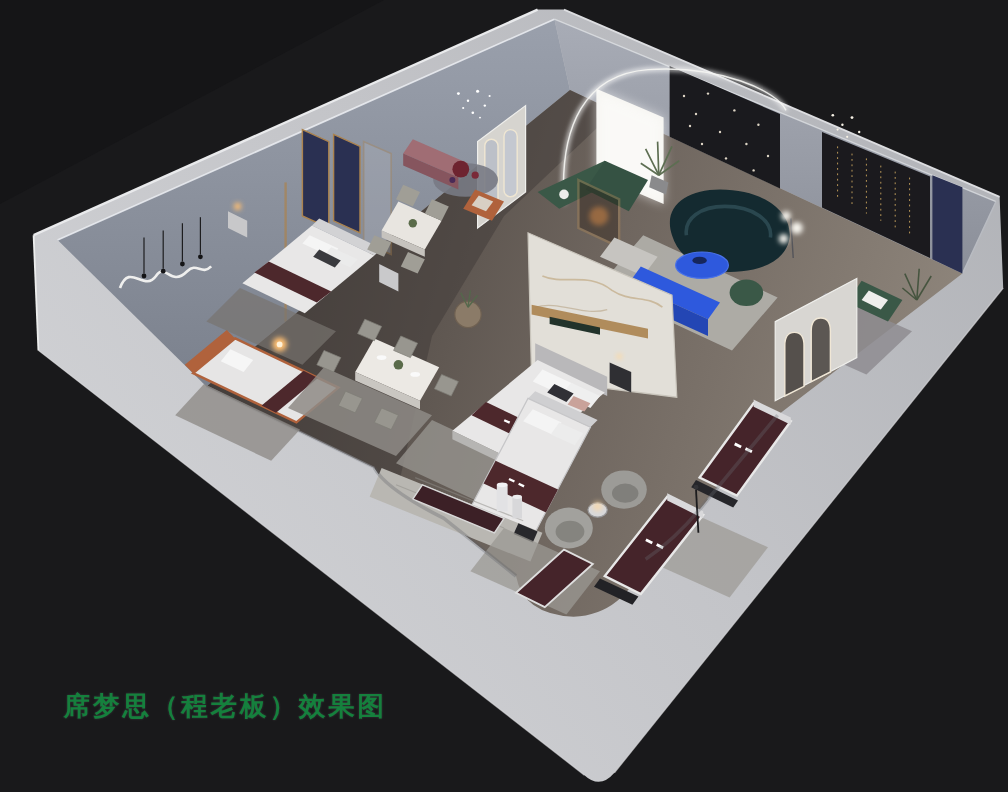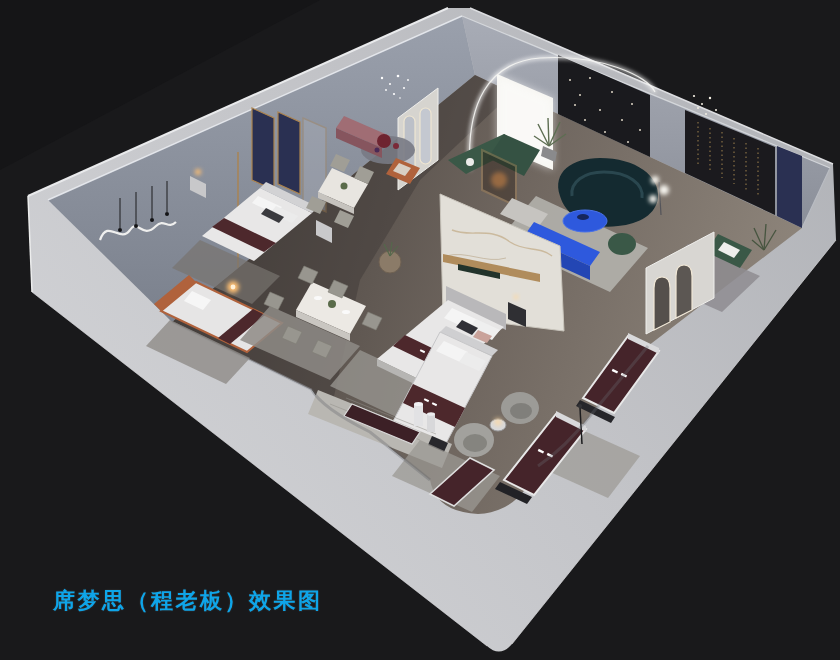--- a/index.html
+++ b/index.html
@@ -1,20 +1,20 @@
 <!DOCTYPE html>
 <html><head>
 <meta charset="utf-8">
 <style>
   html,body{margin:0;padding:0;background:#101012;}
   #stage{position:relative;width:840px;height:660px;overflow:hidden;
          font-family:"Liberation Sans","DejaVu Sans",sans-serif;}
   #stage svg{position:absolute;left:0;top:0;}
-  .caption{position:absolute;left:53px;top:586px;font-size:22px;font-weight:700;
-           color:#0ea5e9;letter-spacing:2.5px;text-shadow:0 0 2px rgba(255,255,255,.15);}
+  .caption{position:absolute;left:53px;top:574px;font-size:22px;font-weight:700;
+           color:#15803d;letter-spacing:2.5px;text-shadow:0 0 2px rgba(255,255,255,.15);}
 </style>
 </head>
 <body>
 
 <div id="stage">
 <svg width="840" height="660" viewBox="0 0 840 660">
   <defs>
     <linearGradient id="gSlab" x1="0" y1="660" x2="840" y2="0" gradientUnits="userSpaceOnUse">
       <stop offset="0" stop-color="#d6d7da"></stop>
       <stop offset="0.55" stop-color="#c3c4c8"></stop>

